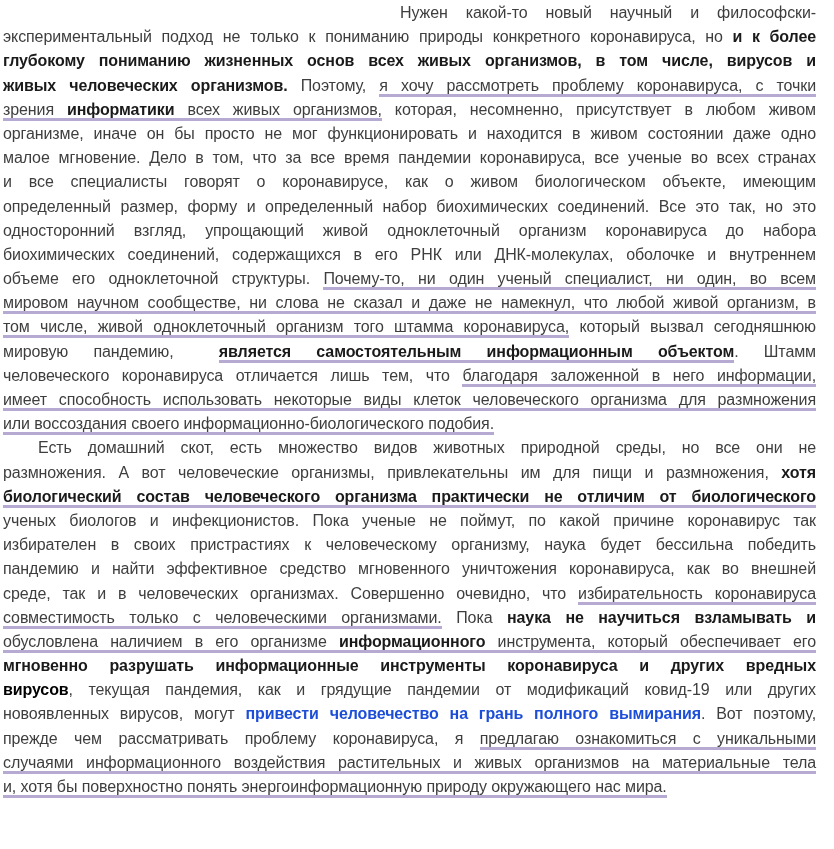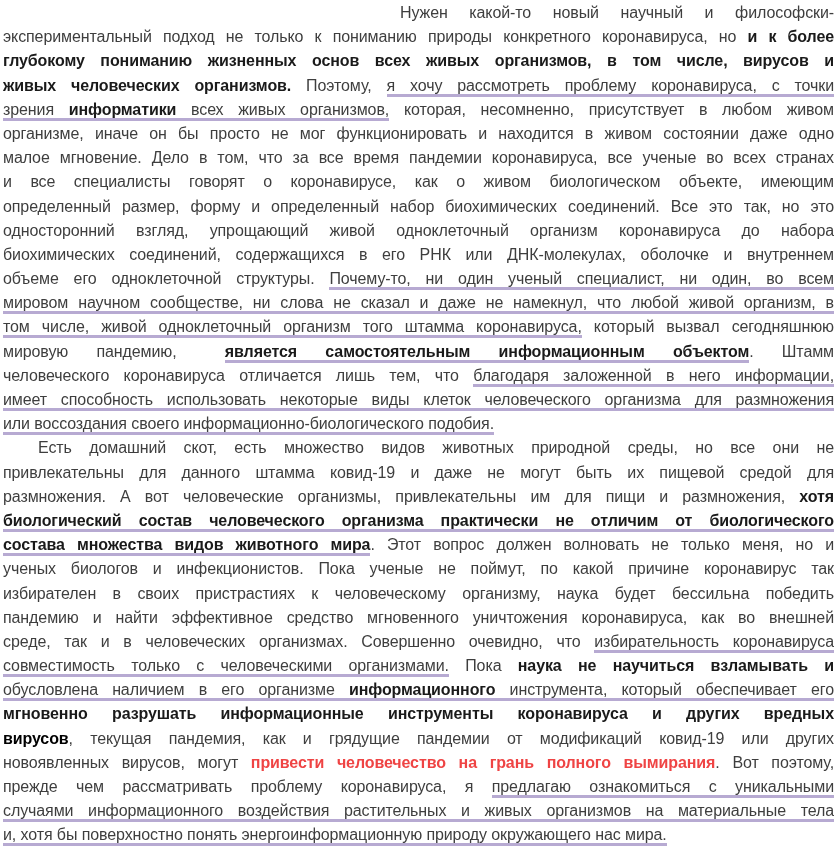--- a/index.html
+++ b/index.html
@@ -7,21 +7,21 @@
     padding: 0;
     background: #ffffff;
   }
   body {
     width: 834px;
     height: 849px;
     overflow: hidden;
     font-family: "Liberation Sans", sans-serif;
   }
   .page {
-    padding: 1px 0 0 3px;
+    padding: 1px 18px 0 3px;
   }
   .paragraph {
     margin: 0;
   }
   .tline {
     font-size: 16px;
     line-height: 24.2px;
     height: 24.2px;
     letter-spacing: -0.1px;
     text-align: justify;
@@ -61,30 +61,28 @@
       <div class="tline"><span class="">объеме его одноклеточной структуры. </span><span class="seg-u" style="border-bottom-color: rgb(183, 170, 210);">Почему-то, ни один ученый специалист, ни один, во всем</span></div>
       <div class="tline"><span class="seg-u" style="border-bottom-color: rgb(183, 170, 210);">мировом научном сообществе, ни слова не сказал и даже не намекнул, что любой живой организм, в</span></div>
       <div class="tline"><span class="seg-u" style="border-bottom-color: rgb(183, 170, 210);">том числе, живой одноклеточный организм того штамма коронавируса,</span><span class=""> который вызвал сегодняшнюю</span></div>
       <div class="tline"><span class="">мировую пандемию, </span><span class="seg-b seg-u" style="color: rgb(26, 26, 26); border-bottom-color: rgb(183, 170, 210); margin-left: 20px;">является самостоятельным информационным объектом</span><span class="">. Штамм</span></div>
       <div class="tline"><span class="">человеческого коронавируса отличается лишь тем, что </span><span class="seg-u" style="border-bottom-color: rgb(183, 170, 210);">благодаря заложенной в него информации,</span></div>
       <div class="tline"><span class="seg-u" style="border-bottom-color: rgb(183, 170, 210);">имеет способность использовать некоторые виды клеток человеческого организма для размножения</span></div>
       <div class="tline last"><span class="seg-u" style="border-bottom-color: rgb(183, 170, 210);">или воссоздания своего информационно-биологического подобия.</span></div>
     </div>
     <div class="paragraph">
       <div class="tline" style="text-indent: 35px;"><span class="">Есть домашний скот, есть множество видов животных природной среды, но все они не</span></div>
-      <div class="tline"><span class="">привлекательны для данного штамма ковид-19 и даже не могут быть их пищевой средой для</span></div>
       <div class="tline"><span class="">размножения. А вот человеческие организмы, привлекательны им для пищи и размножения, </span><span class="seg-b" style="color: rgb(26, 26, 26);">хотя</span></div>
       <div class="tline"><span class="seg-b seg-u" style="color: rgb(26, 26, 26); border-bottom-color: rgb(183, 170, 210);">биологический состав человеческого организма практически не отличим от биологического</span></div>
-      <div class="tline"><span class="seg-b seg-u" style="color: rgb(26, 26, 26); border-bottom-color: rgb(183, 170, 210);">состава множества видов животного мира</span><span class="">. Этот вопрос должен волновать не только меня, но и</span></div>
       <div class="tline"><span class="">ученых биологов и инфекционистов. Пока ученые не поймут, по какой причине коронавирус так</span></div>
       <div class="tline"><span class="">избирателен в своих пристрастиях к человеческому организму, наука будет бессильна победить</span></div>
       <div class="tline"><span class="">пандемию и найти эффективное средство мгновенного уничтожения коронавируса, как во внешней</span></div>
       <div class="tline"><span class="">среде, так и в человеческих организмах. Совершенно очевидно, что </span><span class="seg-u" style="border-bottom-color: rgb(183, 170, 210);">избирательность коронавируса</span></div>
       <div class="tline"><span class="seg-u" style="border-bottom-color: rgb(183, 170, 210);">совместимость только с человеческими организмами.</span><span class=""> Пока </span><span class="seg-b" style="color: rgb(26, 26, 26);">наука не научиться взламывать и</span></div>
       <div class="tline"><span class="seg-u" style="border-bottom-color: rgb(183, 170, 210);">обусловлена наличием в его организме </span><span class="seg-b seg-u" style="color: rgb(26, 26, 26); border-bottom-color: rgb(183, 170, 210);">информационного</span><span class="seg-u" style="border-bottom-color: rgb(183, 170, 210);"> инструмента, который обеспечивает его</span></div>
       <div class="tline"><span class="seg-b" style="color: rgb(26, 26, 26);">мгновенно разрушать информационные инструменты коронавируса и других вредных</span></div>
       <div class="tline"><span class="seg-b" style="color: #000000;">вирусов</span><span class="">, текущая пандемия, как и грядущие пандемии от модификаций ковид-19 или других</span></div>
-      <div class="tline"><span class="">новоявленных вирусов, могут </span><span class="seg-b" style="color: #ef4444;">привести человечество на грань полного вымирания</span><span class="">. Вот поэтому,</span></div>
+      <div class="tline"><span class="">новоявленных вирусов, могут </span><span class="seg-b" style="color: #1d4ed8;">привести человечество на грань полного вымирания</span><span class="">. Вот поэтому,</span></div>
       <div class="tline"><span class="">прежде чем рассматривать проблему коронавируса, я </span><span class="seg-u" style="border-bottom-color: rgb(183, 170, 210);">предлагаю ознакомиться с уникальными</span></div>
       <div class="tline"><span class="seg-u" style="border-bottom-color: rgb(183, 170, 210);">случаями информационного воздействия растительных и живых организмов на материальные тела</span></div>
       <div class="tline last"><span class="seg-u" style="border-bottom-color: rgb(183, 170, 210);">и, хотя бы поверхностно понять энергоинформационную природу окружающего нас мира.</span></div>
     </div>
   </div>
 
 </body></html>

